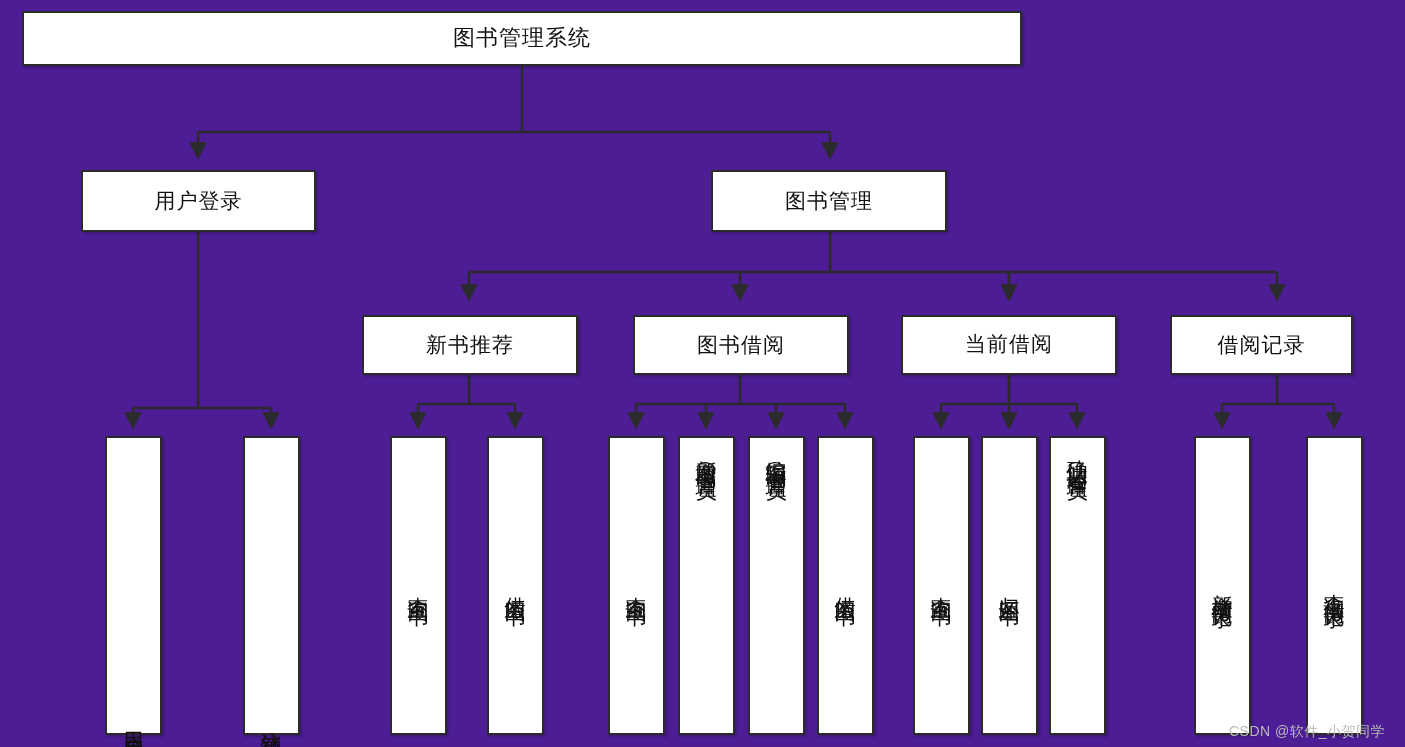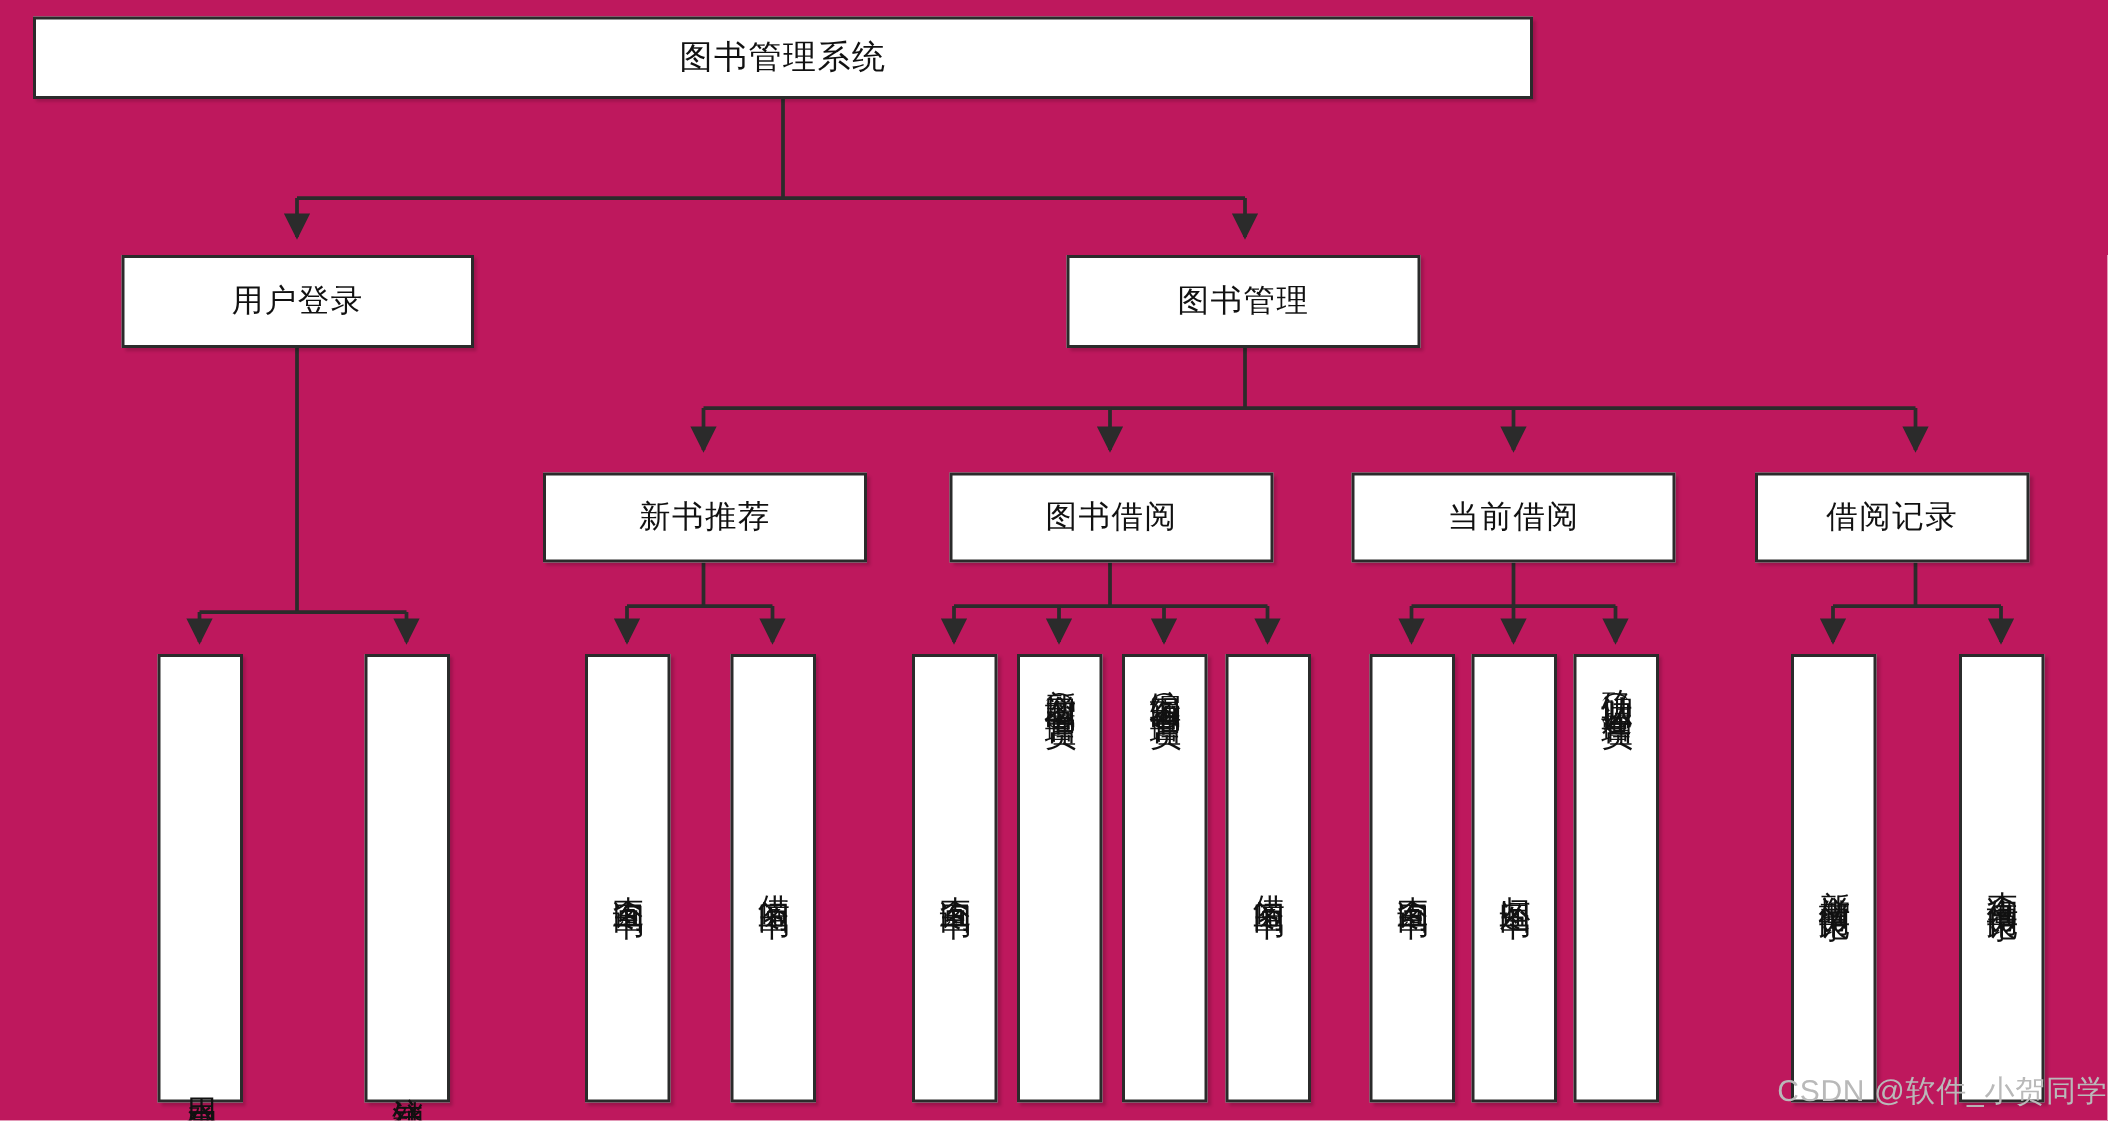--- a/index.html
+++ b/index.html
@@ -10,21 +10,21 @@
   }
   body {
     font-family: "Liberation Sans", "DejaVu Sans", sans-serif;
     color: #1a1a1a;
   }
   #canvas {
     position: relative;
     width: 1405px;
     height: 747px;
     overflow: hidden;
-    background: #be185d;
+    background: #4c1d95;
   }
   #connectors {
     position: absolute;
     left: 0;
     top: 0;
     width: 1405px;
     height: 747px;
     pointer-events: none;
   }
   .node {
@@ -71,23 +71,23 @@
     align-items: center;
     padding-bottom: 0;
   }
   .node.v.top {
     align-items: flex-start;
     padding-bottom: 0;
     padding-top: 5px;
   }
   #watermark {
     position: absolute;
-    right: 0;
+    right: 20px;
     bottom: 6px;
-    font-size: 20px;
+    font-size: 14px;
     color: #b9b9b9;
     letter-spacing: 0.5px;
     z-index: 5;
     white-space: nowrap;
   }
 </style>
 </head>
 <body>
 
 <div id="canvas">

